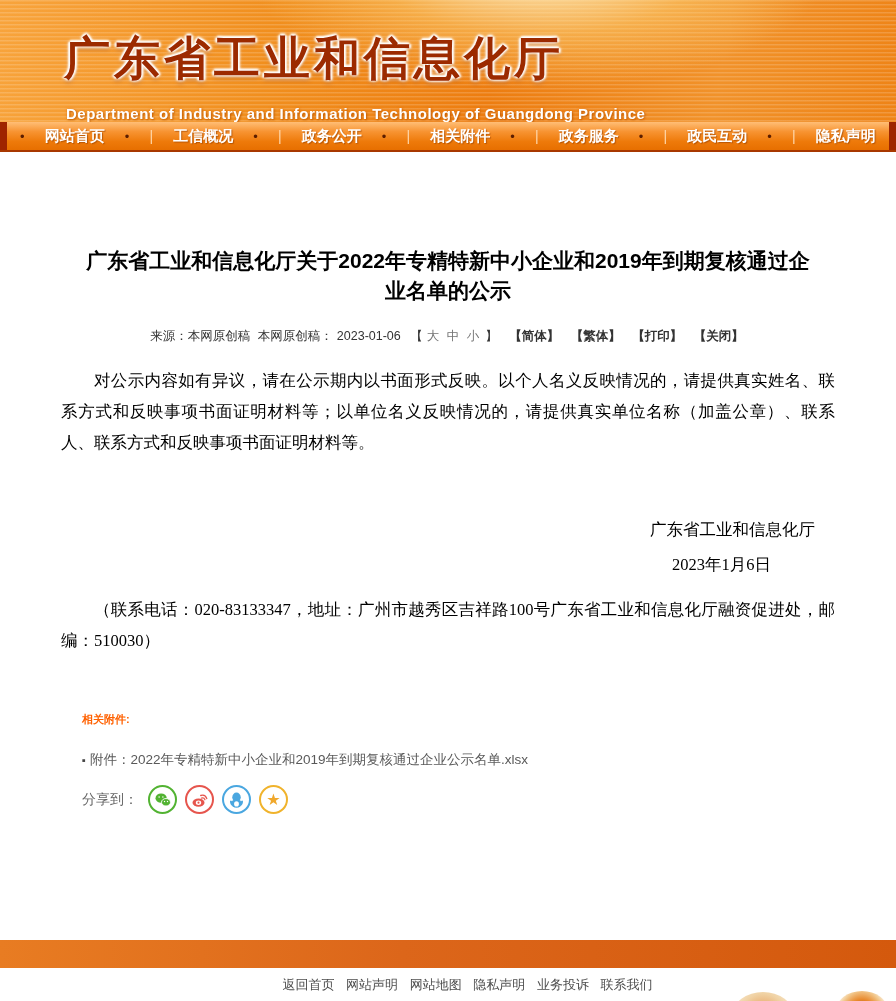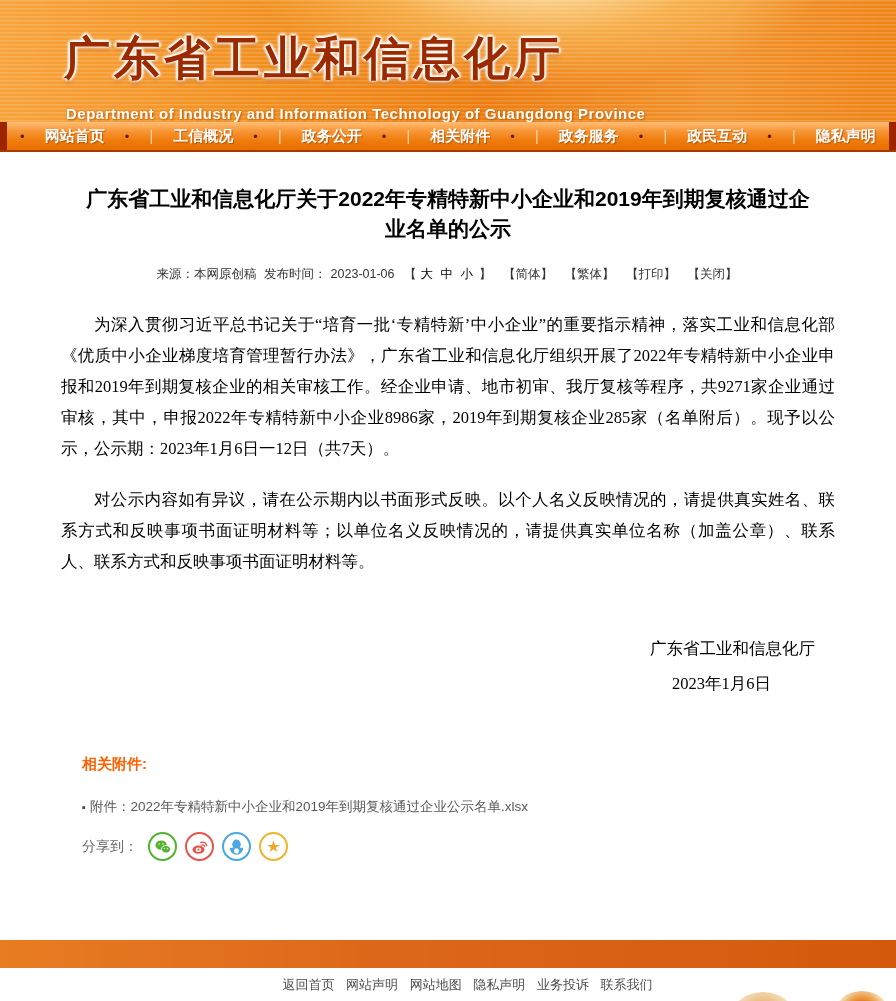--- a/index.html
+++ b/index.html
@@ -51,46 +51,46 @@
   .nav-item {
     color:#ffffff; font-size:15px; font-weight:bold;
     text-shadow:1px 1px 1px rgba(160,70,0,0.7);
     cursor:pointer; white-space:nowrap;
   }
   .nav-dot { color:#5c1e00; font-size:13px; }
   .nav-pipe { color:#ffd9ad; font-size:14px; }
   
   .article { padding:0 61px; color:#000; }
   .art-title {
-    margin-top:32px; padding:0 22px;
+    margin-top:94px; padding:0 22px;
     text-align:center; font-size:21px; font-weight:bold; line-height:30px;
     color:#000000;
   }
   .meta {
     margin-top:22px; text-align:center;
     font-size:12.5px; color:#333333;
   }
   .meta span { margin:4px 2px; }
-  .meta .gray { color:#000000; letter-spacing:2px; }
-  .meta .act { cursor:pointer; margin:12px 4px; }
+  .meta .gray { color:#737373; letter-spacing:2px; }
+  .meta .act { cursor:pointer; margin:12px 4px;font-weight:bold; }
   .body-text {
     font-family:"Liberation Serif","DejaVu Serif",serif;
     font-size:16.5px; line-height:31px; color:#000;
   }
   .para { text-indent:2em; margin-top:20px; text-align:justify; }
   .p-first { margin-top:26px; }
   .attach-line { text-indent:2em; margin-top:32px; cursor:pointer; }
   .sig-name { text-align:right; padding-right:20px; margin-top:56px; }
   .sig-date { text-align:right; padding-right:64px; margin-top:4px; }
   .contact { margin-top:14px; text-indent:2em; text-align:justify; }
   
   .related { padding:0 82px; }
   .rel-head {
     margin-top:56px;
-    color:#ff6100; font-size:15px; font-weight:bold;
+    color:#ff6100; font-size:11px; font-weight:bold;
   }
   .rel-item {
     margin-top:24px; font-size:13.5px; color:#595959; cursor:pointer;
   }
   .rel-item .bullet { color:#444; font-size:11px; margin-right:4px; }
   .share-row { margin-top:16px; display:flex; align-items:center; }
   .share-label { font-size:14px; color:#666; margin-right:10px; }
   .share-ico {
     width:29px; height:29px; border-radius:50%;
     display:flex; align-items:center; justify-content:center;
@@ -155,33 +155,33 @@
   <span class="nav-dot">•</span>
     <span class="nav-pipe">|</span>
   <span class="nav-item">隐私声明</span>
 </div>
 
 <div class="article">
   <div class="art-title">广东省工业和信息化厅关于2022年专精特新中小企业和2019年到期复核通过企业名单的公示</div>
 
   <div class="meta">
     <span>来源：本网原创稿</span>
-    <span>发布时间：</span><span>2023-01-06</span>
+    <span>本网原创稿：</span><span>2023-01-06</span>
     <span><span>【</span><span class="gray">大 中 小</span><span>】</span></span>
     <span class="act">【简体】</span>
     <span class="act">【繁体】</span>
     <span class="act">【打印】</span>
     <span class="act">【关闭】</span>
   </div>
 
   <div class="body-text">
-    <p class="para p-first">为深入贯彻习近平总书记关于“培育一批‘专精特新’中小企业”的重要指示精神，落实工业和信息化部《优质中小企业梯度培育管理暂行办法》，广东省工业和信息化厅组织开展了2022年专精特新中小企业申报和2019年到期复核企业的相关审核工作。经企业申请、地市初审、我厅复核等程序，共9271家企业通过审核，其中，申报2022年专精特新中小企业8986家，2019年到期复核企业285家（名单附后）。现予以公示，公示期：2023年1月6日一12日（共7天）。</p>
     <p class="para">对公示内容如有异议，请在公示期内以书面形式反映。以个人名义反映情况的，请提供真实姓名、联系方式和反映事项书面证明材料等；以单位名义反映情况的，请提供真实单位名称（加盖公章）、联系人、联系方式和反映事项书面证明材料等。</p>
     <p class="sig-name">广东省工业和信息化厅</p>
     <p class="sig-date">2023年1月6日</p>
+    <p class="contact">（联系电话：020-83133347，地址：广州市越秀区吉祥路100号广东省工业和信息化厅融资促进处，邮编：510030）</p>
   </div>
 </div>
 
 <div class="related">
   <div class="rel-head">相关附件:</div>
   <div class="rel-item">
     <span class="bullet">▪</span><span>附件：2022年专精特新中小企业和2019年到期复核通过企业公示名单.xlsx</span>
   </div>
   <div class="share-row">
     <span class="share-label">分享到：</span>

